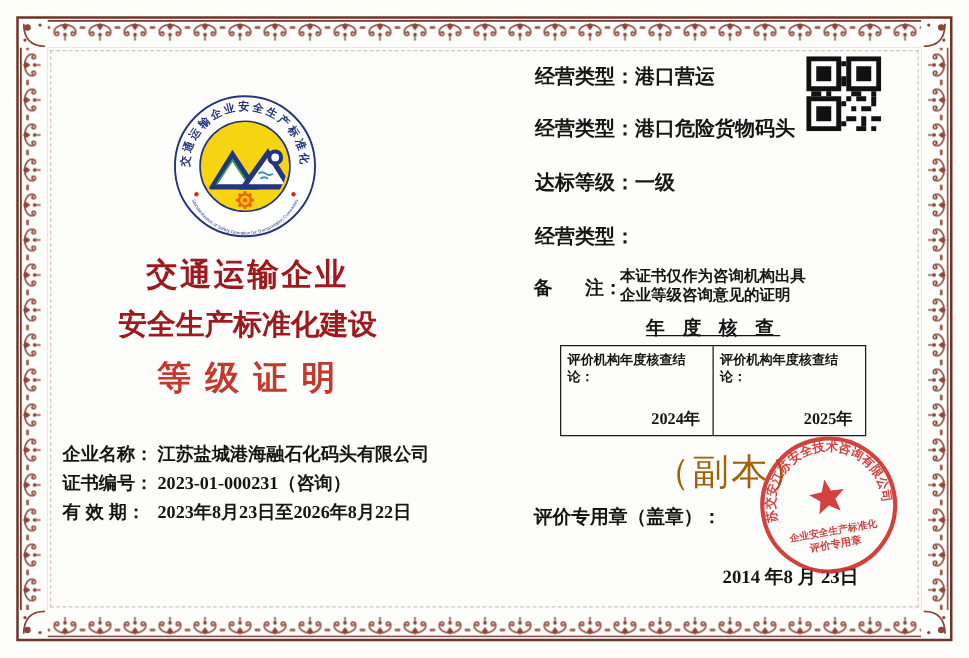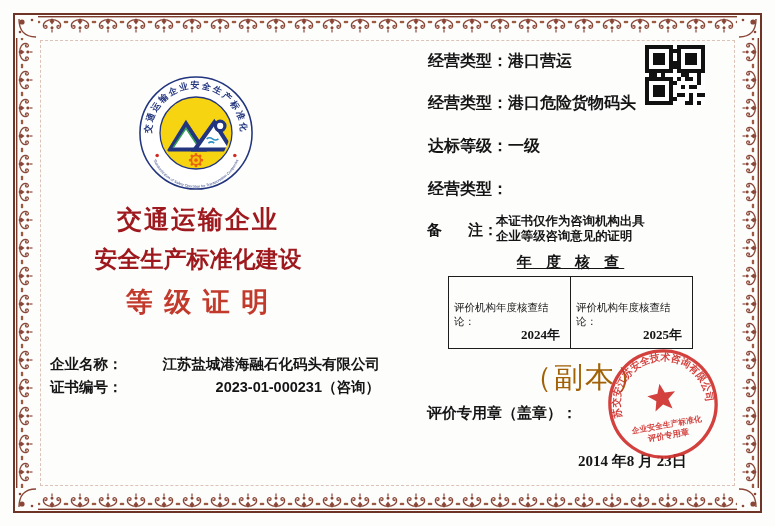--- a/index.html
+++ b/index.html
@@ -16,36 +16,36 @@
   .corner.tl{left:16px;top:16px;}
   .corner.tr{left:737px;top:16px;transform:scaleX(-1);}
   .corner.bl{left:16px;top:488px;transform:scaleY(-1);}
   .corner.br{left:737px;top:488px;transform:scale(-1,-1);}
   .emblem{position:absolute;left:137px;top:74px;width:118px;height:118px;}
   .titles{position:absolute;left:43px;top:203px;width:310px;text-align:center;}
   .t1{font-size:25px;font-weight:bold;color:#9e191e;letter-spacing:2px;}
   .t2{font-size:23px;font-weight:bold;color:#9e191e;margin-top:8px;}
   .t3{font-size:27px;font-weight:bold;color:#c23a2c;letter-spacing:2px;margin-top:9px;}
   .lfields{position:absolute;left:50px;top:355px;width:330px;}
-  .lrow{display:flex;margin-bottom:5px;font-size:14.5px;font-weight:bold;line-height:18px;justify-content:space-between;}
+  .lrow{display:flex;margin-bottom:5px;font-size:14.5px;font-weight:bold;line-height:18px;}
   .lrow .lab{width:76px;flex:none;}
-  .v-serif{font-family:Liberation Sans, sans-serif;margin-left:34px;}
+  .v-serif{font-family:Liberation Serif, serif;}
   .rrow{position:absolute;left:428px;font-size:16px;font-weight:bold;white-space:nowrap;}
   .qr{position:absolute;left:645px;top:45px;width:60px;height:60px;}
   .remark-l1{position:absolute;left:427px;top:221px;font-size:15px;font-weight:bold;}
   .remark-l2{position:absolute;left:468px;top:221px;font-size:15px;font-weight:bold;}
   .remark-text{position:absolute;left:496px;top:214px;width:210px;font-size:12.4px;
                font-weight:bold;line-height:15px;}
   .annual-title{position:absolute;left:448px;top:253px;width:245px;text-align:center;
                 font-size:15px;font-weight:bold;letter-spacing:5px;text-decoration:underline;}
   .atable{position:absolute;left:448px;top:276px;width:245px;height:73px;
           border:1.6px solid #1c1c1c;display:flex;box-sizing:border-box;background:transparent;}
   .acell{position:relative;flex:1;padding:4px 5px;box-sizing:border-box;}
   .acell.first{border-right:1.6px solid #1c1c1c;}
-  .ahead{font-size:10.5px;font-weight:normal;margin-top:20px;}
+  .ahead{font-size:10.5px;font-weight:bold;}
   .ayear{position:absolute;right:10px;bottom:4px;font-size:13px;font-weight:bold;
          font-family:"Liberation Serif","DejaVu Serif",serif;text-align:right;}
   .copy-mark{position:absolute;left:500px;top:358px;width:170px;text-align:center;
              font-size:29px;color:#a16207;letter-spacing:2px;
              font-family:"Liberation Serif","DejaVu Serif",serif;}
   .evaluator{position:absolute;left:427px;top:404px;font-size:15px;font-weight:bold;}
   .issue-date{position:absolute;left:578px;top:452px;font-size:15px;font-weight:bold;
               font-family:"Liberation Serif","DejaVu Serif",serif;}
   .seal{position:absolute;left:604px;top:345px;width:118px;height:118px;opacity:.92;}
 </style>
@@ -162,20 +162,24 @@
 
   <div class="lfields">
     <div class="lrow">
       <span class="lab">企业名称：</span>
       <span>江苏盐城港海融石化码头有限公司</span>
     </div>
     <div class="lrow">
       <span class="lab">证书编号：</span>
       <span class="v-serif">2023-01-000231（咨询）</span>
     </div>
+    <div class="lrow">
+      <span class="lab">有 效 期：</span>
+      <span class="v-serif">2023年8月23日至2026年8月22日</span>
+    </div>
   </div>
 
   <div class="rrow" style="top:51px">
     <span>经营类型：</span><span>港口营运</span>
   </div>
   <div class="rrow" style="top:93px">
     <span>经营类型：</span><span>港口危险货物码头</span>
   </div>
   <div class="rrow" style="top:136px">
     <span>达标等级：</span><span>一级</span>

